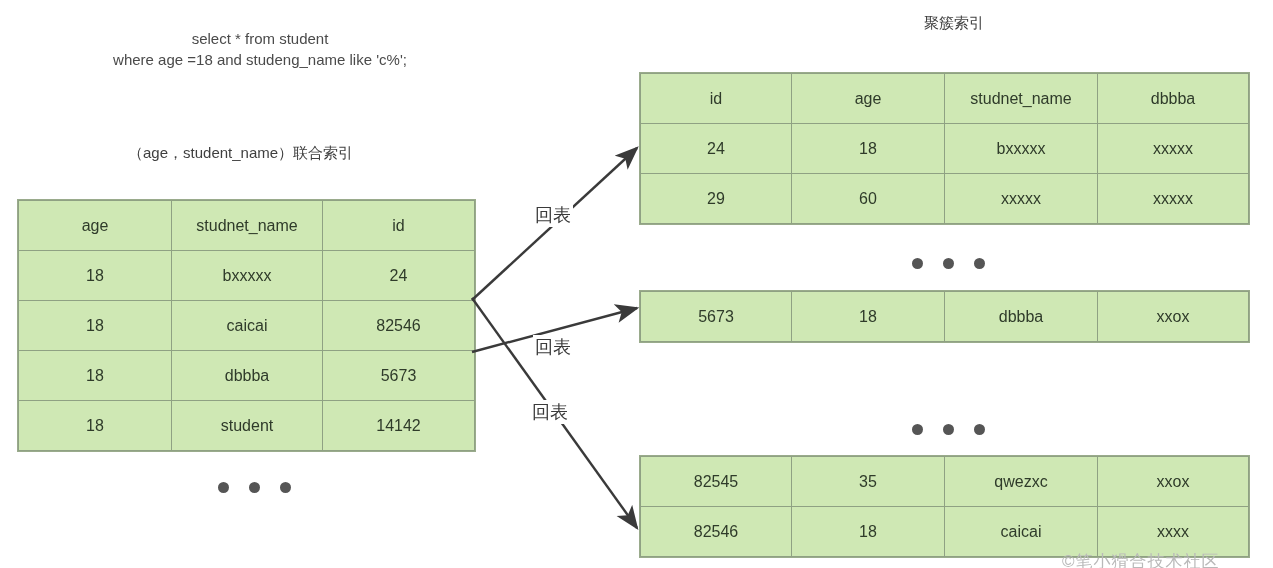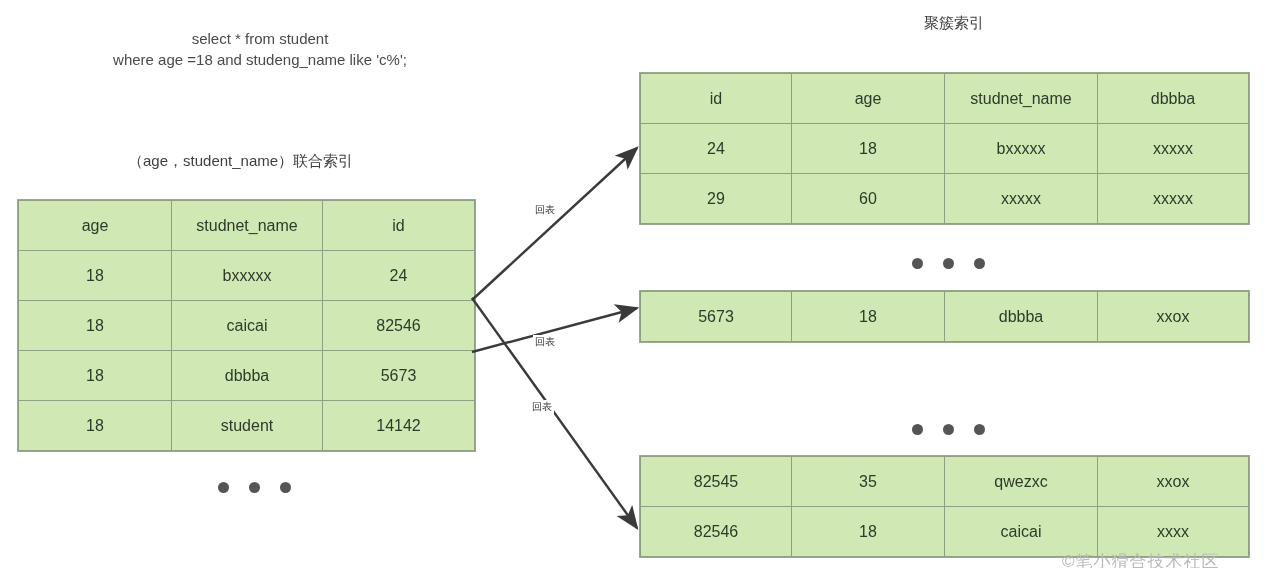--- a/index.html
+++ b/index.html
@@ -33,21 +33,21 @@
   .sql-line-2 { display: block; }
 
   .caption {
     position: absolute;
     font-size: 15px;
     color: #3f3f3f;
     white-space: nowrap;
   }
   .caption-joint {
     left: 128px;
-    top: 152px;
+    top: 144px;
   }
   .caption-clustered {
     left: 924px;
     top: 14px;
   }
 
   
   .tbl {
     position: absolute;
     border-collapse: collapse;
@@ -112,21 +112,21 @@
     position: absolute;
     left: 0;
     top: 0;
     width: 1273px;
     height: 568px;
     pointer-events: none;
   }
 
   .arrow-label {
     position: absolute;
-    font-size: 10px;
+    font-size: 18px;
     color: #3a3a3a;
     background: #ffffff;
     padding: 0 2px;
     white-space: nowrap;
   }
   #arrow-label-1 { left: 533px; top: 203px; }
   #arrow-label-2 { left: 533px; top: 335px; }
   #arrow-label-3 { left: 530px; top: 400px; }
 
   

